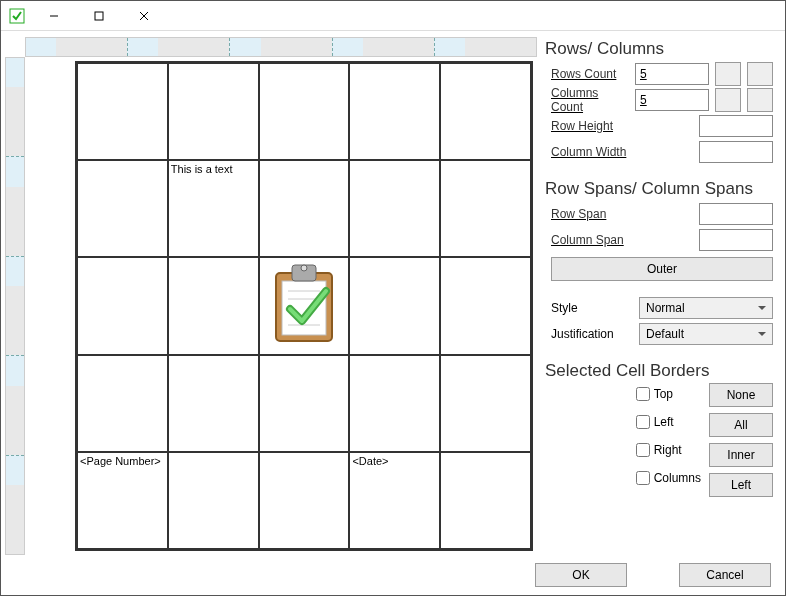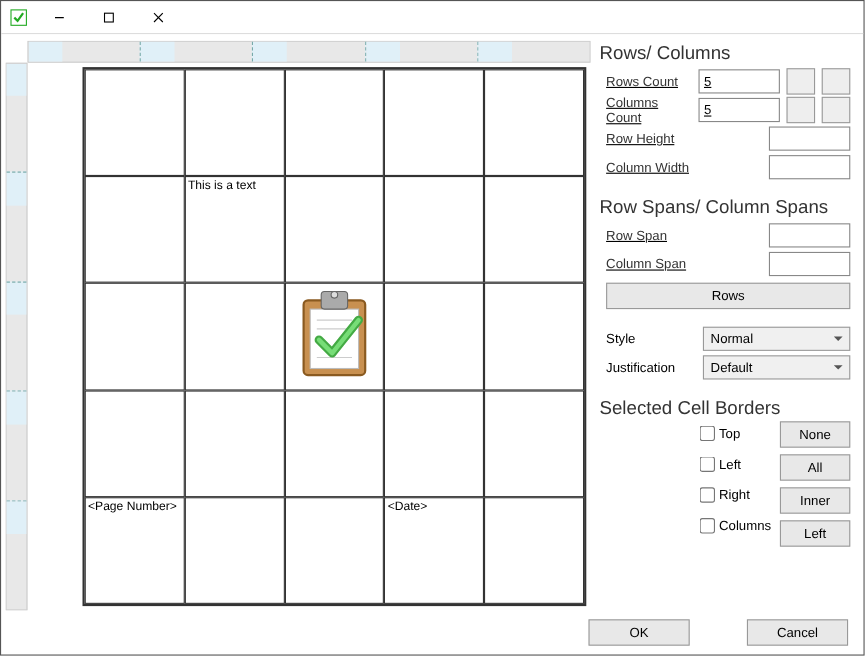--- a/index.html
+++ b/index.html
@@ -200,21 +200,21 @@
       <div class="group">
         <div class="row wide">
           <label>Row Span</label>
           <input type="text" value="" style="">
         </div>
         <div class="row wide">
           <label>Column Span</label>
           <input type="text" value="" style="">
         </div>
         <div class="btn-row" style="margin-top:4px">
-          <div class="btn">Rows</div>
+          <div class="btn">Outer</div>
         </div>
       </div>
     </div>
 
     <div>
       <div class="group">
         <div class="dd-row">
           <span>Style</span>
           <div class="dropdown">
               <span>Normal</span>

